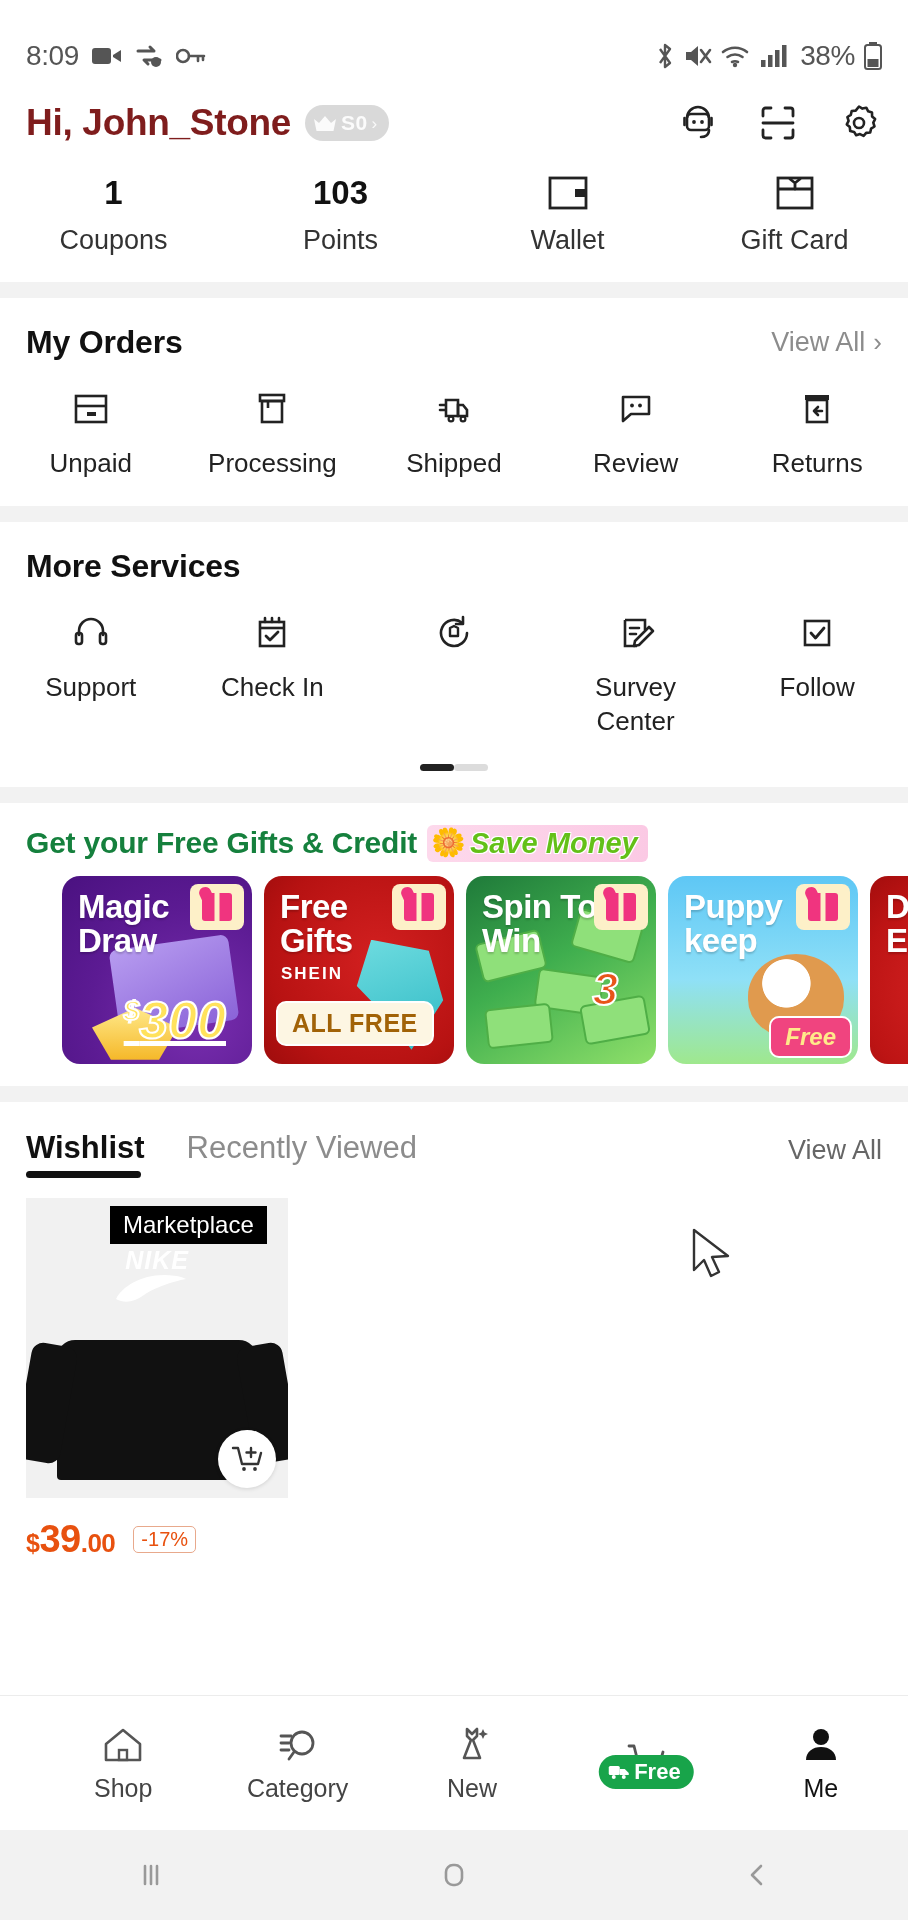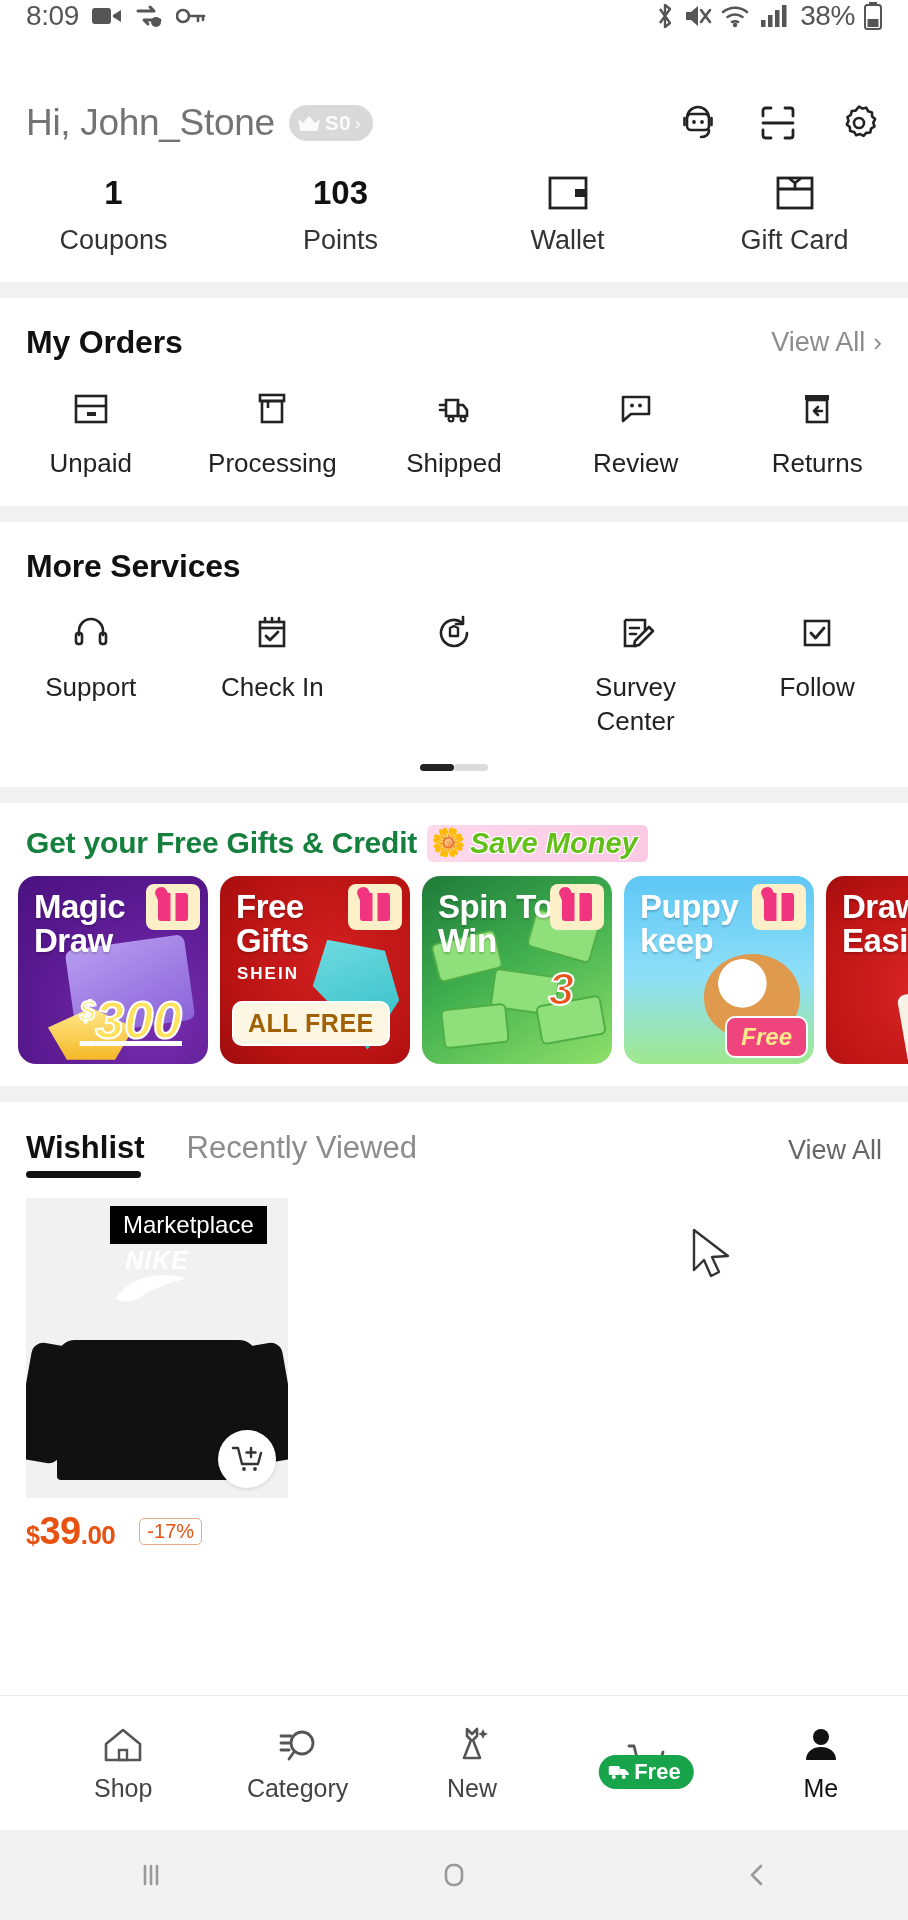--- a/index.html
+++ b/index.html
@@ -5,36 +5,36 @@
   * { margin:0; padding:0; box-sizing:border-box; }
   html,body { width:908px; height:1920px; }
   body {
     font-family:"Liberation Sans", sans-serif;
     background:#f2f2f2;
     -webkit-font-smoothing:antialiased;
   }
   .phone { width:908px; height:1920px; position:relative; background:#f2f2f2; display:flex; flex-direction:column; }
 
   
-  .statusbar { height:78px; background:#fff; display:flex; align-items:flex-start; padding:0 26px; justify-content:space-between; flex:0 0 auto; }
+  .statusbar { height:78px; background:#fff; display:flex; align-items:flex-end; padding:6px 26px; justify-content:space-between; flex:0 0 auto; }
   .sb-left { display:flex; align-items:center; gap:13px; }
   .sb-time { font-size:28px; color:#555; font-weight:400; letter-spacing:-.4px; }
   .sb-right { display:flex; align-items:center; gap:9px; }
   .sb-pct { font-size:28px; color:#555; margin-left:3px; letter-spacing:-.4px;}
   .sb-ic { display:block; }
 
   
   .content { flex:1 1 auto; overflow:hidden; display:flex; flex-direction:column; background:#f2f2f2; }
 
   .card { background:#fff; }
   .gap { height:16px; background:#f2f2f2; }
 
   
   .header { display:flex; align-items:center; padding:22px 26px 10px 26px; background:#fff; }
-  .greet { font-size:37px; font-weight:400; color:#737373; letter-spacing:-.3px; white-space:nowrap; }
+  .greet { font-size:37px; font-weight:700; color:#7f1d1d; letter-spacing:-.3px; white-space:nowrap; }
   .vipbadge { margin-left:14px; background:#d9d9d9; border-radius:22px; height:36px; padding:0 12px 0 8px;
               display:inline-flex; align-items:center; gap:4px; }
   .vipbadge .lvl { font-size:21px; font-weight:700; color:#fbfbfb; letter-spacing:.3px;}
   .vipbadge .chev { font-size:17px; color:#fafafa; line-height:1; }
   .hdr-icons { margin-left:auto; display:flex; align-items:center; gap:36px; }
 
   
   .stats { display:flex; padding:14px 0 26px 0; background:#fff; }
   .stat { flex:1; display:flex; flex-direction:column; align-items:center; gap:9px; }
   .stat-val { font-size:33px; font-weight:700; color:#111; height:46px; display:flex; align-items:center; }
@@ -55,21 +55,21 @@
   .pager .dash.on { background:#222; }
 
   
   .promo { background:#fff; padding-top:22px; }
   .promo-head { display:flex; align-items:center; gap:10px; padding:0 26px 14px 26px; }
   .promo-title { font-size:30px; font-weight:700; color:#15803d; letter-spacing:-.2px; }
   .save-pill { display:inline-flex; align-items:center; gap:4px; background:linear-gradient(90deg,#fdd9ec,#fbc9e4); border-radius:6px; padding:2px 10px 2px 4px; }
   .save-pill .flower { font-size:28px; line-height:1; }
   .save-txt { font-size:29px; font-weight:700; font-style:italic; color:#63c018; text-shadow:1px 1px 0 #fff,-1px -1px 0 #fff,1px -1px 0 #fff,-1px 1px 0 #fff; }
 
-  .promo-strip { display:flex; gap:12px; padding:0 0 22px 18px; overflow:hidden; }
+  .promo-strip { display:flex; gap:12px; padding:0 0 22px 18px; overflow:hidden;margin-left:44px; }
   .pcard { width:190px; height:188px; border-radius:18px; flex:0 0 auto; position:relative; overflow:hidden; color:#fff; }
   .pcard .ptitle { position:absolute; top:14px; left:16px; font-size:33px; font-weight:800; line-height:1.03; letter-spacing:-.5px; text-shadow:0 2px 2px rgba(0,0,0,.18); z-index:3; max-width:130px; }
   .pcard .psub { position:absolute; top:88px; left:17px; font-size:17px; font-weight:700; letter-spacing:2px; z-index:3; }
   .pcard .gifttag { position:absolute; top:8px; right:8px; width:54px; height:46px; background:#fdf0c8; border-radius:8px; z-index:4; display:flex; align-items:center; justify-content:center; }
   .pcard .gifttag i { display:block; width:30px; height:28px; background:#f0347f; border-radius:3px; position:relative; }
   .pcard .gifttag i:after { content:""; position:absolute; left:50%; top:0; width:5px; height:100%; background:#fdf0c8; transform:translateX(-50%); }
   .pcard .gifttag i:before { content:""; position:absolute; left:-3px; top:-6px; width:12px; height:11px; background:#f0347f; border-radius:50% 50% 0 0; transform:rotate(-25deg); }
   .p-amt { position:absolute; font-weight:900; font-style:italic; z-index:3; }
 
   .c-magic { background:radial-gradient(circle at 70% 75%, #7a2fb0 0%, #5c1b93 55%, #4a1180 100%); }
@@ -109,21 +109,21 @@
   .shirt { position:absolute; left:50%; top:142px; transform:translateX(-50%); width:200px; height:140px; background:#111;
            border-radius:18px 18px 4px 4px; }
   .shirt:before, .shirt:after { content:""; position:absolute; top:4px; width:46px; height:118px; background:#111; border-radius:12px; }
   .shirt:before { left:-34px; transform:rotate(10deg); }
   .shirt:after  { right:-34px; transform:rotate(-10deg); }
   .nike { position:absolute; left:50%; top:48px; transform:translateX(-50%); text-align:center; z-index:3; }
   .nike .wordmark { font-size:25px; font-weight:900; font-style:italic; color:#fff; letter-spacing:1px; }
   .swoosh { width:86px; height:30px; margin-top:-2px; }
   .cart-fab { position:absolute; right:12px; bottom:10px; width:58px; height:58px; border-radius:50%; background:#fff;
               display:flex; align-items:center; justify-content:center; z-index:4; box-shadow:0 1px 4px rgba(0,0,0,.13); }
-  .price-row { display:flex; align-items:center; gap:24px; padding-top:12px; }
+  .price-row { display:flex; align-items:center; gap:18px; padding-top:12px;margin-top:8px; }
   .price { color:#e8510f; font-weight:700; letter-spacing:-.5px; }
   .price .cur { font-size:25px; }
   .price .int { font-size:38px; }
   .price .dec { font-size:26px; }
   .disc { border:1px solid #e8a98c; color:#e8510f; font-size:20px; border-radius:5px; padding:1px 7px; }
 
   
   .bottomnav { flex:0 0 auto; height:135px; background:#fff; border-top:1px solid #ececec; display:flex; align-items:center;padding-left:36px; }
   .nav { flex:1; display:flex; flex-direction:column; align-items:center; gap:7px; position:relative; }
   .nav .lab { font-size:25px; color:#444; }

